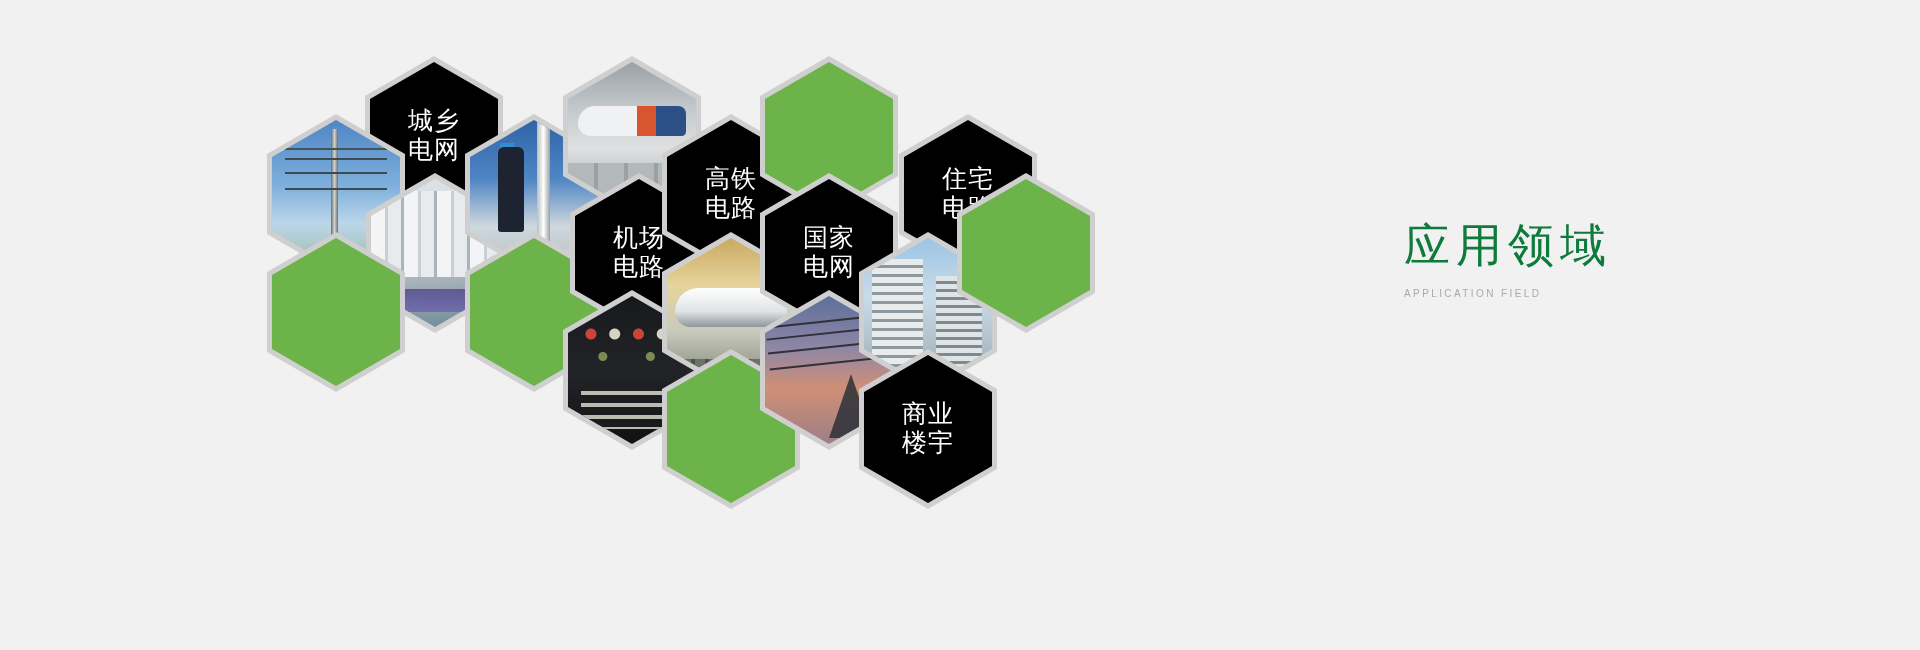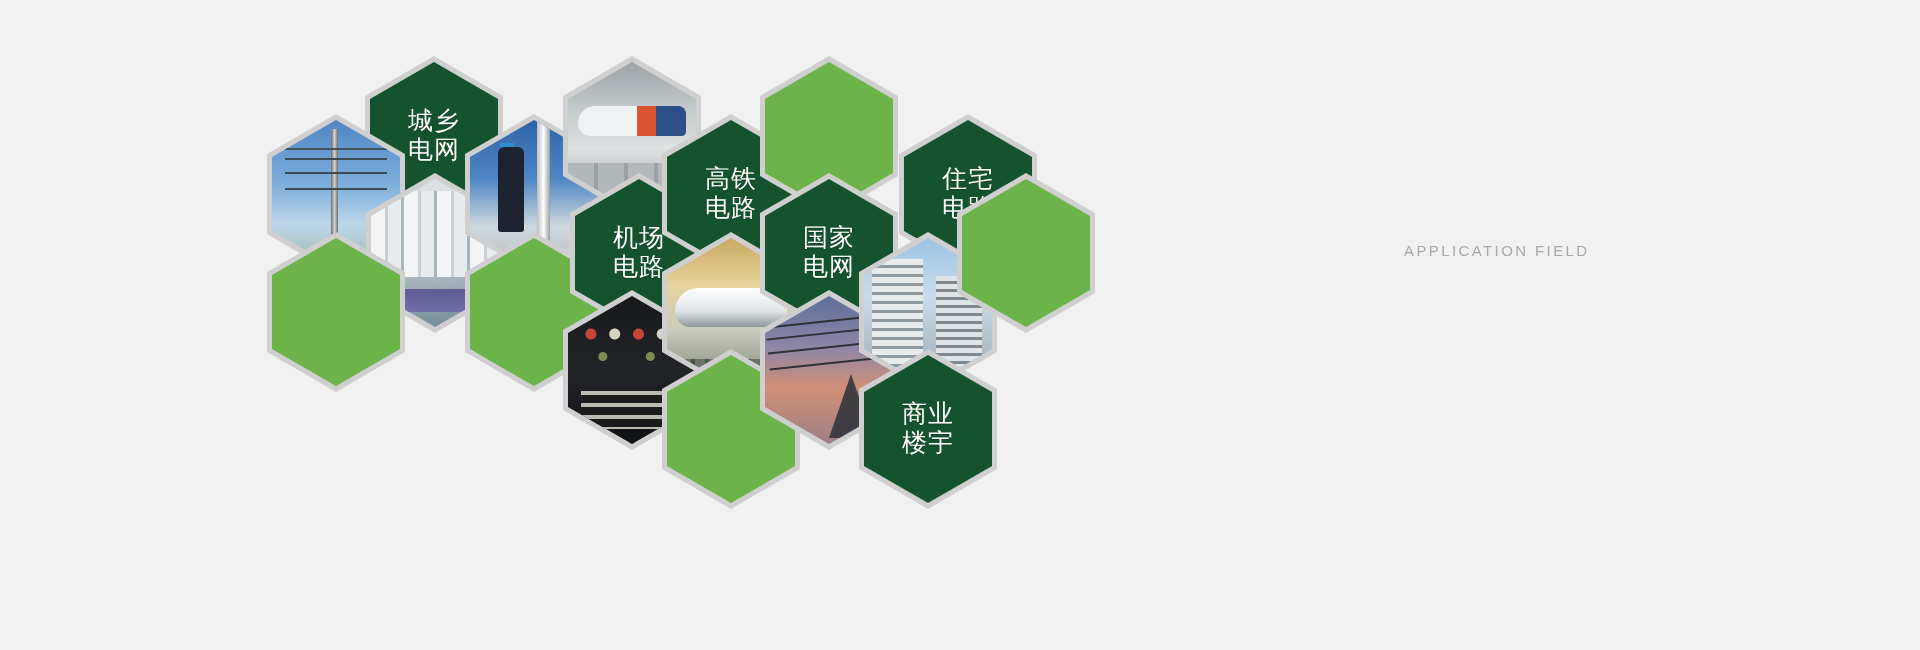--- a/index.html
+++ b/index.html
@@ -25,21 +25,21 @@
   }
   .hexwrap .face{
     position:absolute;left:0;top:0;
     width:var(--w);height:var(--h);
     clip-path:polygon(50% 0%,100% 25%,100% 75%,50% 100%,0% 75%,0% 25%);
     -webkit-clip-path:polygon(50% 0%,100% 25%,100% 75%,50% 100%,0% 75%,0% 25%);
     display:flex;align-items:center;justify-content:center;
     overflow:hidden;
   }
 
-  .face.label{background:#14532d;}
+  .face.label{background:#000000;}
   .face.accent{background:#6cb44a;}
 
   .hexlabel{
     color:#ffffff;
     font-size:25px;
     line-height:1.15;
     text-align:center;
     letter-spacing:1px;
     font-family:"DejaVu Sans","Liberation Sans",sans-serif;
     white-space:pre-line;
@@ -167,21 +167,21 @@
     color:#0e7a3c;
     font-size:46px;
     letter-spacing:6px;
     line-height:1;
     font-family:"DejaVu Sans","Liberation Sans",sans-serif;
     white-space:nowrap;
   }
   #heading .en{
     margin-top:20px;
     color:#a9a9a9;
-    font-size:15px;
+    font-size:10px;
     letter-spacing:2.4px;
     font-family:"Liberation Sans",sans-serif;
     white-space:nowrap;
   }
 </style>
 </head>
 <body>
 
 <div id="stage">
     <div class="hexwrap" style="left: 370px; top: 62px;">
@@ -290,14 +290,15 @@
 楼宇</div>
       </div>
     </div>
     <div class="hexwrap" style="left: 962px; top: 179px;">
       <div class="ring"></div>
       <div class="face accent"></div>
     </div>
   </div>
 
 <div id="heading">
+  <div class="cn">应用领域</div>
   <div class="en">APPLICATION FIELD</div>
 </div>
 
 </body></html>

